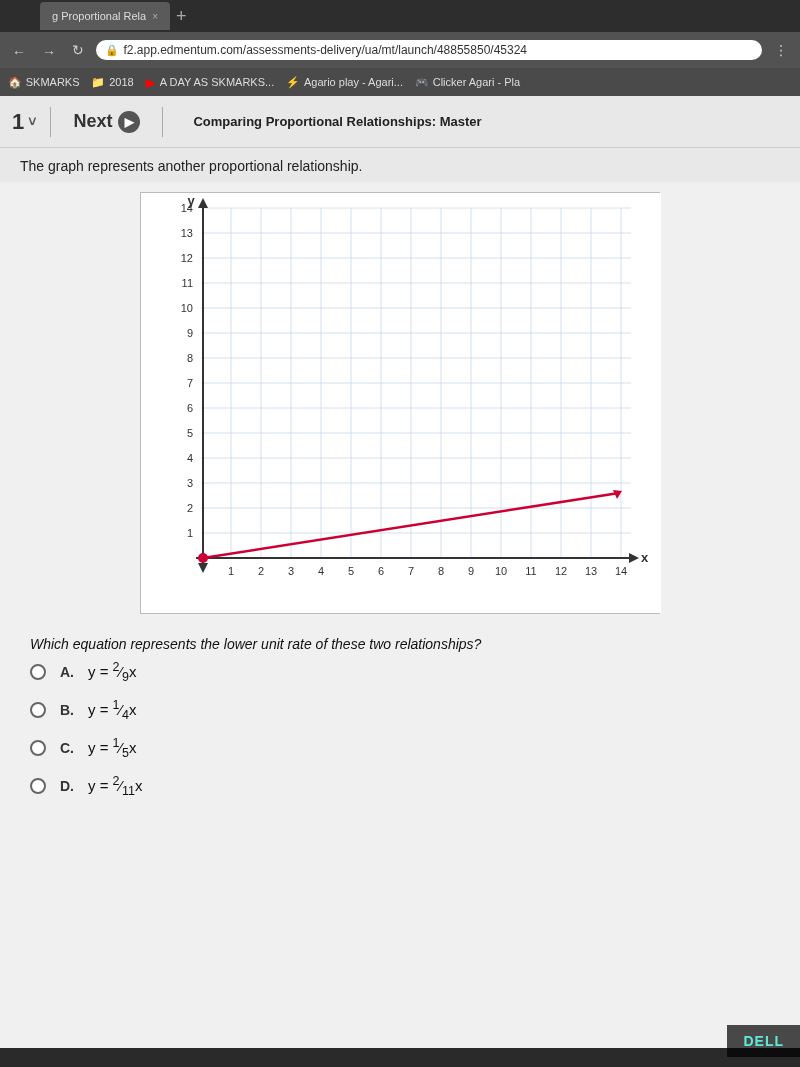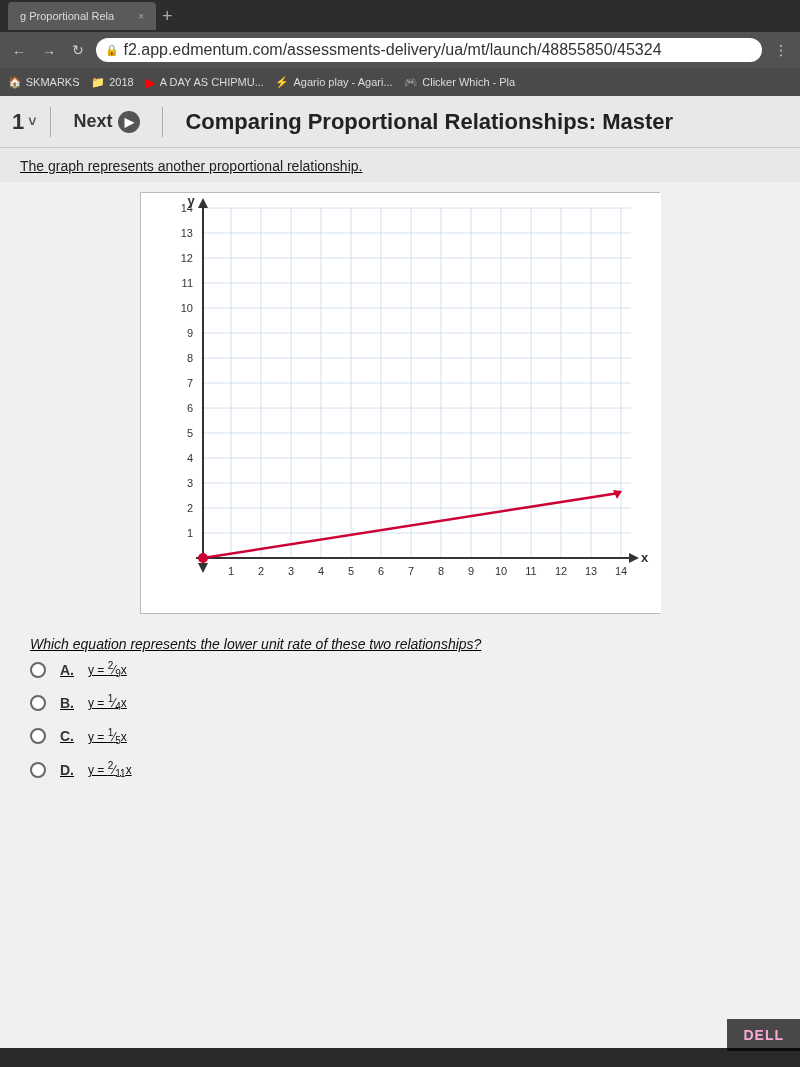--- a/index.html
+++ b/index.html
@@ -27,23 +27,24 @@
     }
 
     .tab {
       background: #5a5a5a;
       color: #ddd;
       font-size: 11px;
       padding: 4px 12px;
       border-radius: 4px 4px 0 0;
       display: flex;
       align-items: center;
-      gap: 24px;
+      gap: 6px;
       max-width: 200px;
       height: 28px;
+      margin-left: 32px;
     }
 
     .tab .close-tab {
       color: #aaa;
       font-size: 10px;
       cursor: pointer;
     }
 
     .tab-plus {
       color: #aaa;
@@ -147,32 +148,31 @@
       border-radius: 50%;
       background: #555;
       color: white;
       display: flex;
       align-items: center;
       justify-content: center;
       font-size: 12px;
     }
 
     .page-title {
-      font-size: 22px;
+      font-size: 13px;
       font-weight: bold;
       color: #222;
-      margin-left: 8px;
+      margin-left: 16px;
     }
 
     
     .content-area {
       background: #f0f0f0;
       padding: 0 0 20px 0;
       min-height: 900px;
-      text-decoration: underline;
     }
 
     .question-text {
       font-size: 14px;
       color: #222;
       padding: 10px 20px 8px 20px;
       background: #e8e8e8;
     }
 
     
@@ -223,32 +223,32 @@
       flex-shrink: 0;
     }
 
     .choice-label {
       font-size: 14px;
       color: #333;
       font-weight: bold;
     }
 
     .choice-text {
-      font-size: 12px;
+      font-size: 15px;
       color: #111;
     }
 
     
     .browser-footer {
       position: absolute;
-      bottom: 16px;
+      bottom: 10px;
       right: 0;
       padding: 8px 16px;
       background: rgba(0,0,0,0.7);
-      color: #f9a8d4;
+      color: #5eead4;
       font-size: 14px;
       font-weight: bold;
       letter-spacing: 1px;
     }
 
     .divider {
       width: 1px;
       height: 30px;
       background: #aaa;
       margin: 0 4px;
@@ -271,45 +271,45 @@
     </div>
     <span class="tab-plus">+</span>
   </div>
 
   <div class="address-bar">
     <span class="nav-btn">←</span>
     <span class="nav-btn">→</span>
     <span class="nav-btn">↻</span>
     <div class="url-box">
       <span class="lock-icon">🔒</span>
-      <span style="font-size:16px;color:#333;">f2.app.edmentum.com/assessments-delivery/ua/mt/launch/48855850/45324</span>
+      <span style="font-size:12px;color:#333;">f2.app.edmentum.com/assessments-delivery/ua/mt/launch/48855850/45324</span>
     </div>
     <span class="nav-btn">⋮</span>
   </div>
 
   <div class="bookmarks-bar">
     <div class="bookmark-item">
       <span>🏠</span>
       <span>SKMARKS</span>
     </div>
     <div class="bookmark-item">
       <span>📁</span>
       <span>2018</span>
     </div>
     <div class="bookmark-item">
       <span class="yt-icon">▶</span>
-      <span>A DAY AS CHIPMU...</span>
+      <span>A DAY AS SKMARKS...</span>
     </div>
     <div class="bookmark-item">
       <span>⚡</span>
       <span>Agario play - Agari...</span>
     </div>
     <div class="bookmark-item">
       <span>🎮</span>
-      <span>Clicker Which - Pla</span>
+      <span>Clicker Agari - Pla</span>
     </div>
   </div>
 </div>
 
 <div class="nav-toolbar">
   <div class="question-num">
     <span>1</span>
     <span class="chevron-down">˅</span>
   </div>
   <div class="divider"></div>

